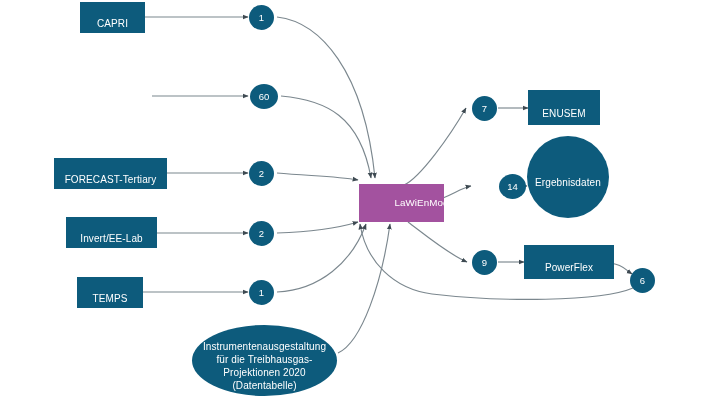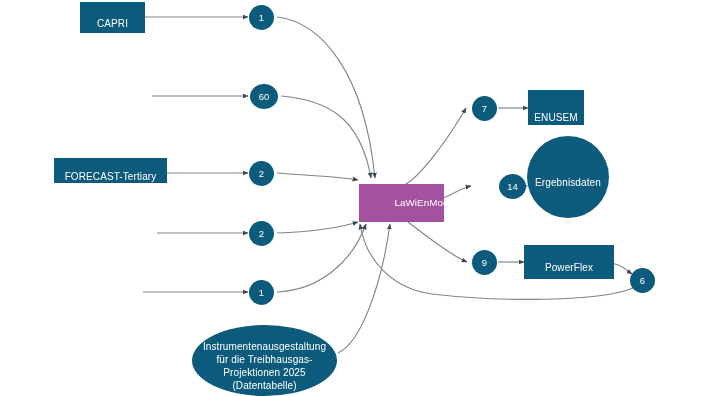--- a/index.html
+++ b/index.html
@@ -108,38 +108,44 @@
 
       <path d="M 633 288 C 600 302 500 302 432 294 C 394 289 366 262 360 224" marker-end="url(#arrow)"></path>
     </g>
   </svg>
 
   <div class="node node-rect" style="left:80px; top:2px; width:65px; height:31px;">
     <span class="node-label fs-9">CAPRI</span>
   </div>
 
 
-  <div class="node node-rect" style="left:54px; top:158px; width:113px; height:25px;">
+  <div class="node node-rect" style="left:54px; top:158px; width:113px; height:31px;">
     <span class="node-label fs-9">FORECAST-Tertiary</span>
   </div>
 
+  <div class="node node-rect" style="left:66px; top:217px; width:91px; height:31px;">
+    <span class="node-label fs-9">Invert/EE-Lab</span>
+  </div>
 
+  <div class="node node-rect" style="left:77px; top:277px; width:66px; height:31px;">
+    <span class="node-label fs-9">TEMPS</span>
+  </div>
 
   <div class="node node-ellipse" style="left:192px; top:325px; width:145px; height:71px;">
     <span class="node-label fs-9">Instrumentenausgestaltung
 für die Treibhausgas-
-Projektionen 2025
+Projektionen 2020
 (Datentabelle)</span>
   </div>
 
   <div class="node node-rect node-center" style="left:359px; top:184px; width:85px; height:38px;padding-left:40px;">
     <span class="node-label fs-10">LaWiEnMod</span>
   </div>
 
-  <div class="node node-rect" style="left:528px; top:90px; width:56px; height:35px;align-items:flex-end;">
+  <div class="node node-rect" style="left:528px; top:90px; width:72px; height:35px;">
     <span class="node-label fs-9">ENUSEM</span>
   </div>
 
   <div class="node node-circle" style="left:527px; top:136px; width:82px; height:82px;">
     <span class="node-label fs-9">Ergebnisdaten</span>
   </div>
 
   <div class="node node-rect" style="left:524px; top:245px; width:90px; height:34px;">
     <span class="node-label fs-9">PowerFlex</span>
   </div>

